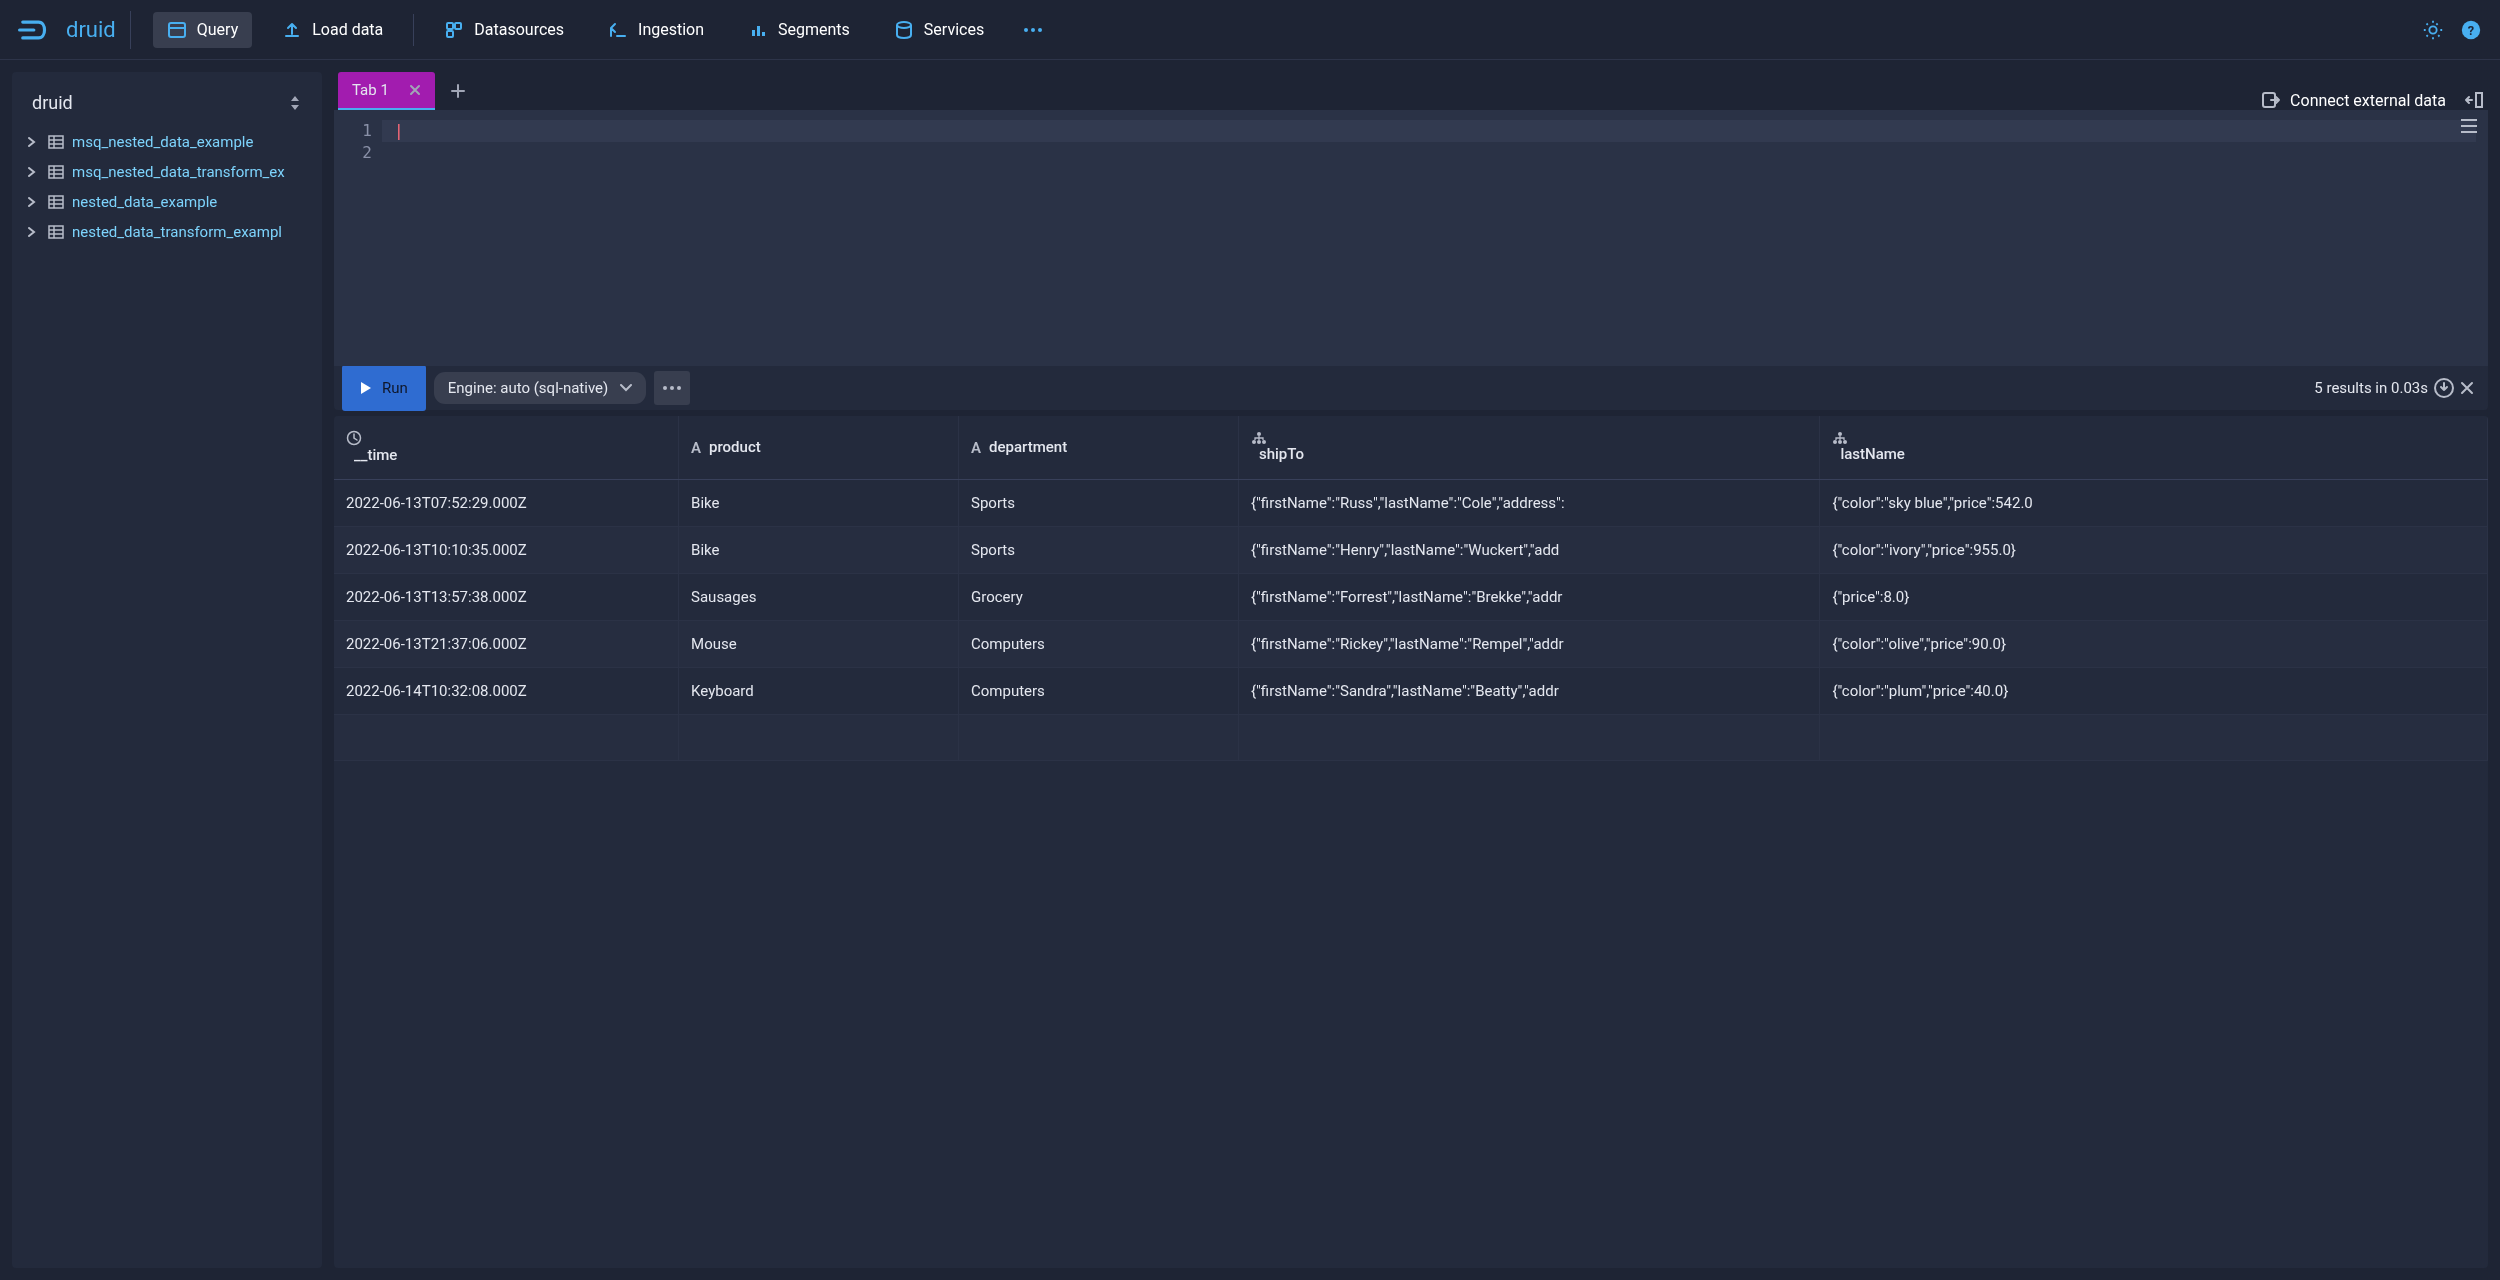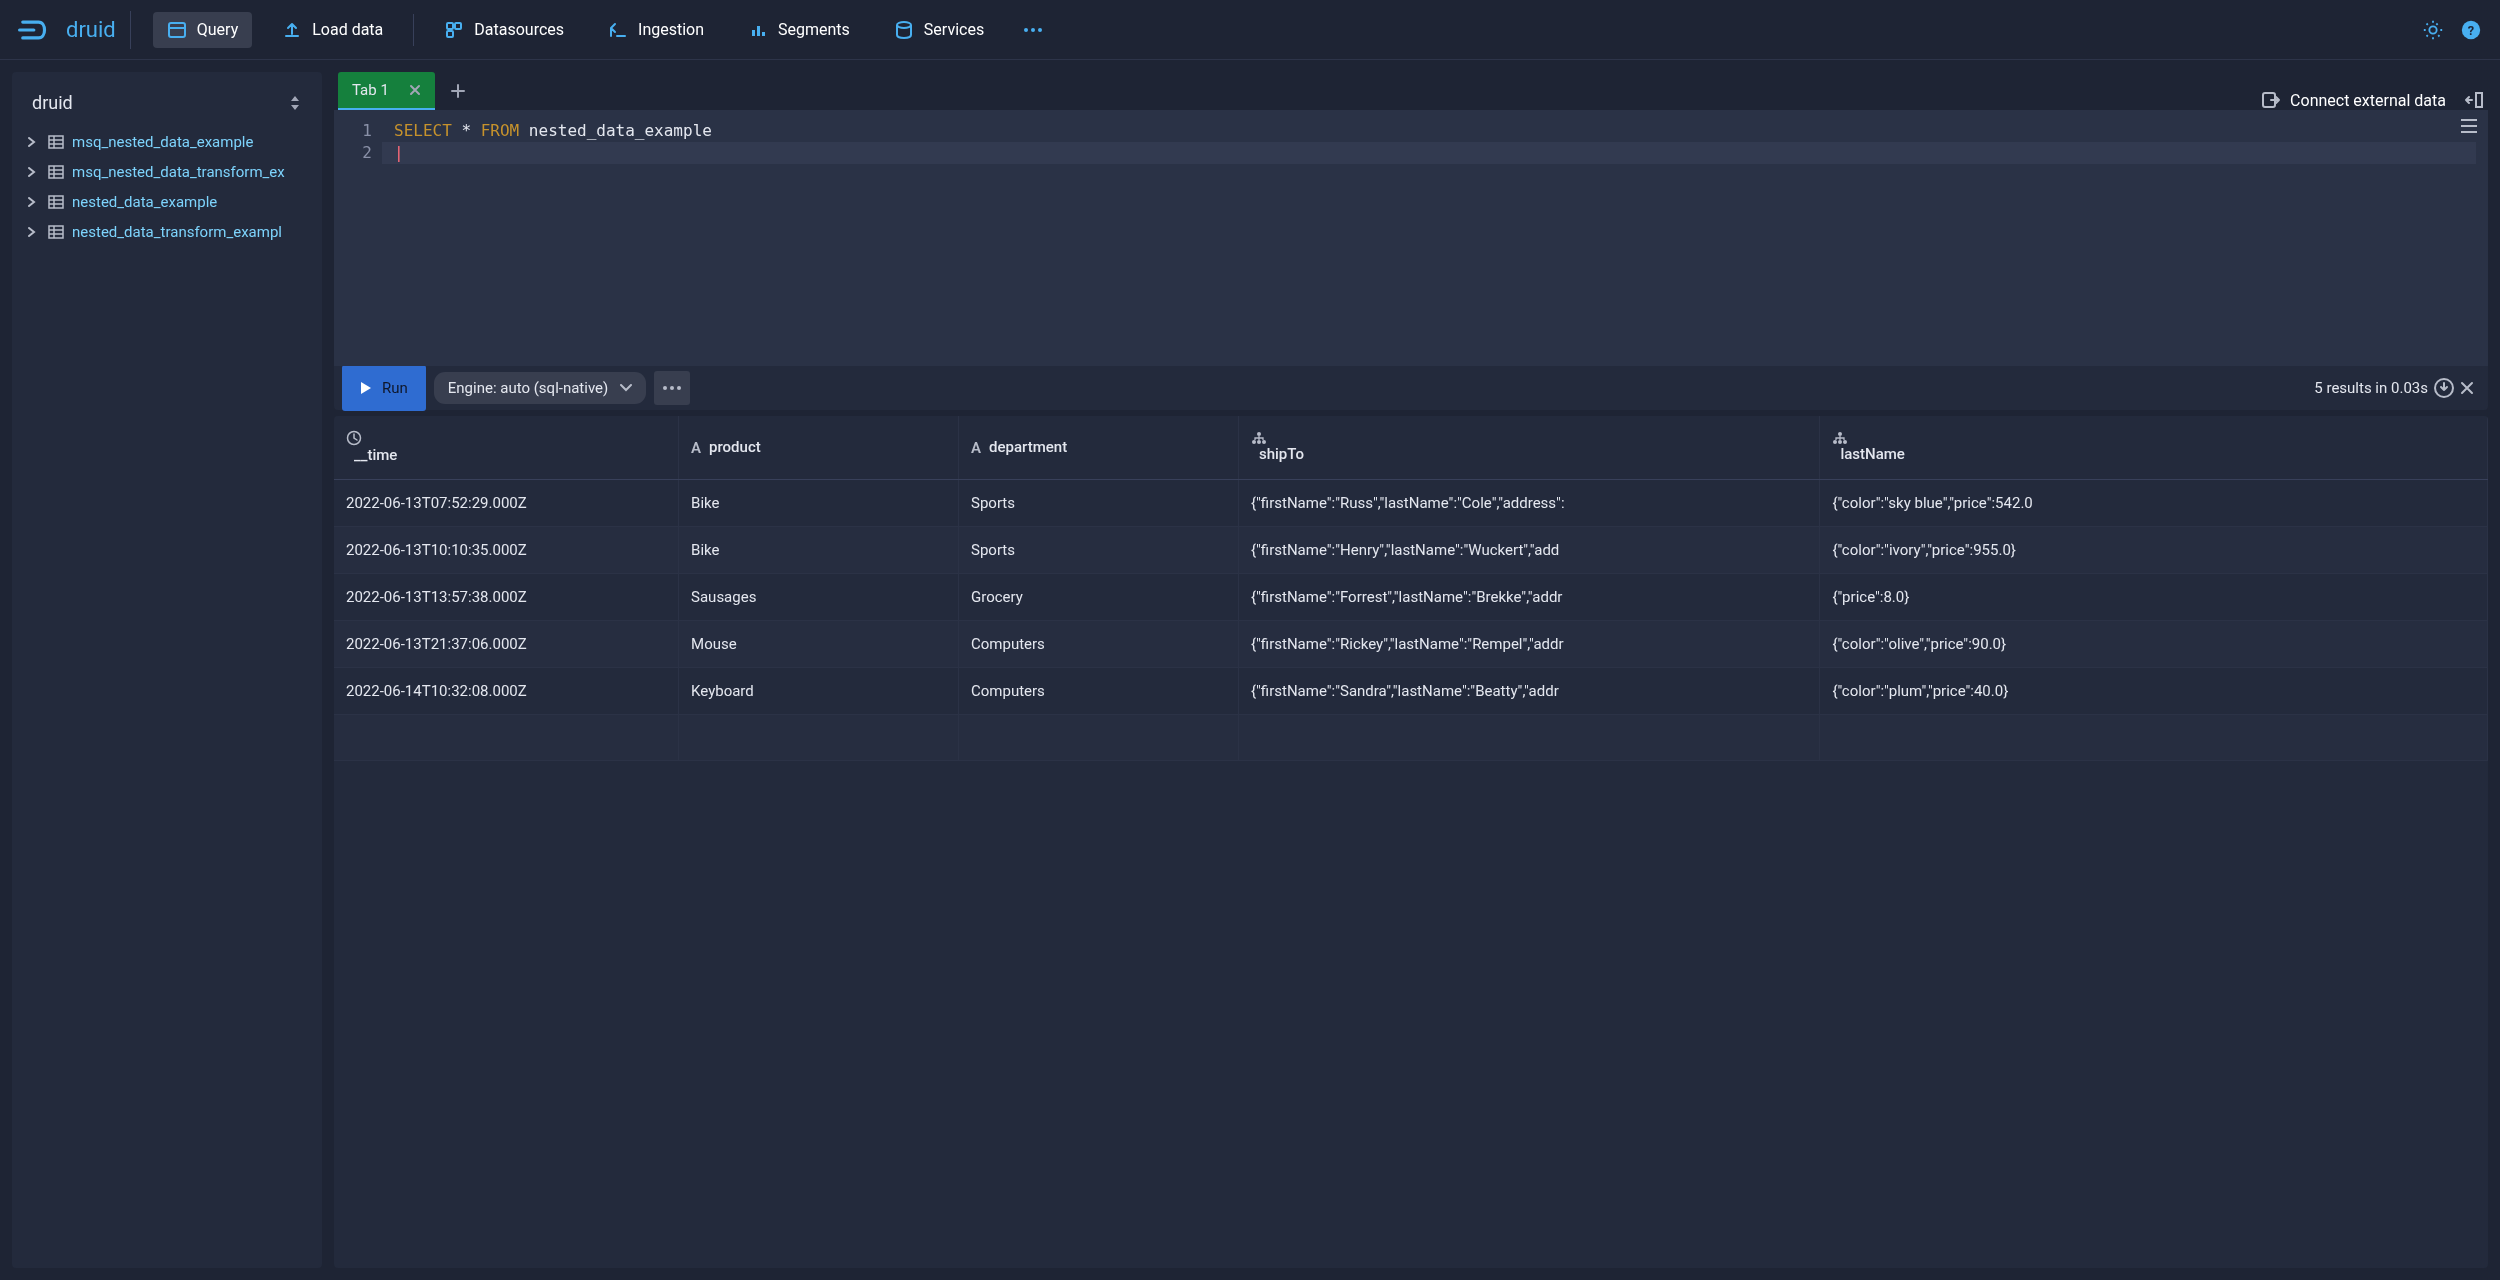--- a/index.html
+++ b/index.html
@@ -78,21 +78,21 @@
     min-width: 0;
   }
   .tabbar {
     height: 38px; display:flex; align-items:flex-end;
     justify-content: space-between;
     padding: 0 4px;
   }
   .tabs-left { display:flex; align-items:center; }
   .tab {
     height:38px; display:flex; align-items:center; gap:20px;
-    padding: 0 14px; background:#15803d;
+    padding: 0 14px; background:#a21caf;
     border-top-left-radius:3px; border-top-right-radius:3px;
     font-size:15px; color:#e4e7ef;
     border-bottom: 2px solid #48aff0;
   }
   .tab .close { color:#a1a6b6; cursor:pointer; }
   .add-tab {
     width:34px; height:34px; display:flex; align-items:center; justify-content:center;
     color:#a1a6b6; cursor:pointer; font-size:18px; margin-left:6px;
   }
   .tabs-right { display:flex; align-items:center; gap:18px; color:#ffffff; font-size:16px;padding-left:7px; }
@@ -397,21 +397,20 @@
         </span>
       </div>
     </div>
 
     <div class="editor">
       <div class="gutter" id="gutter">
           <div>1</div>
           <div>2</div>
         </div>
       <div class="code" id="code">
-          <div class="code-line"><span class="kw">SELECT</span><span> * </span><span class="kw">FROM</span><span class="tbl"> nested_data_example</span></div>
           <div class="code-line active"><span class="cursor"></span><span style="color: rgb(255, 107, 122);">|</span></div>
         </div>
       <div class="editor-menu">
         <svg width="18" height="16" viewBox="0 0 18 16">
             <line x1="1" y1="2" x2="17" y2="2" stroke="#b7bcc9" stroke-width="2"></line>
             <line x1="1" y1="8" x2="17" y2="8" stroke="#b7bcc9" stroke-width="2"></line>
             <line x1="1" y1="14" x2="17" y2="14" stroke="#b7bcc9" stroke-width="2"></line>
           </svg>
       </div>
     </div>

